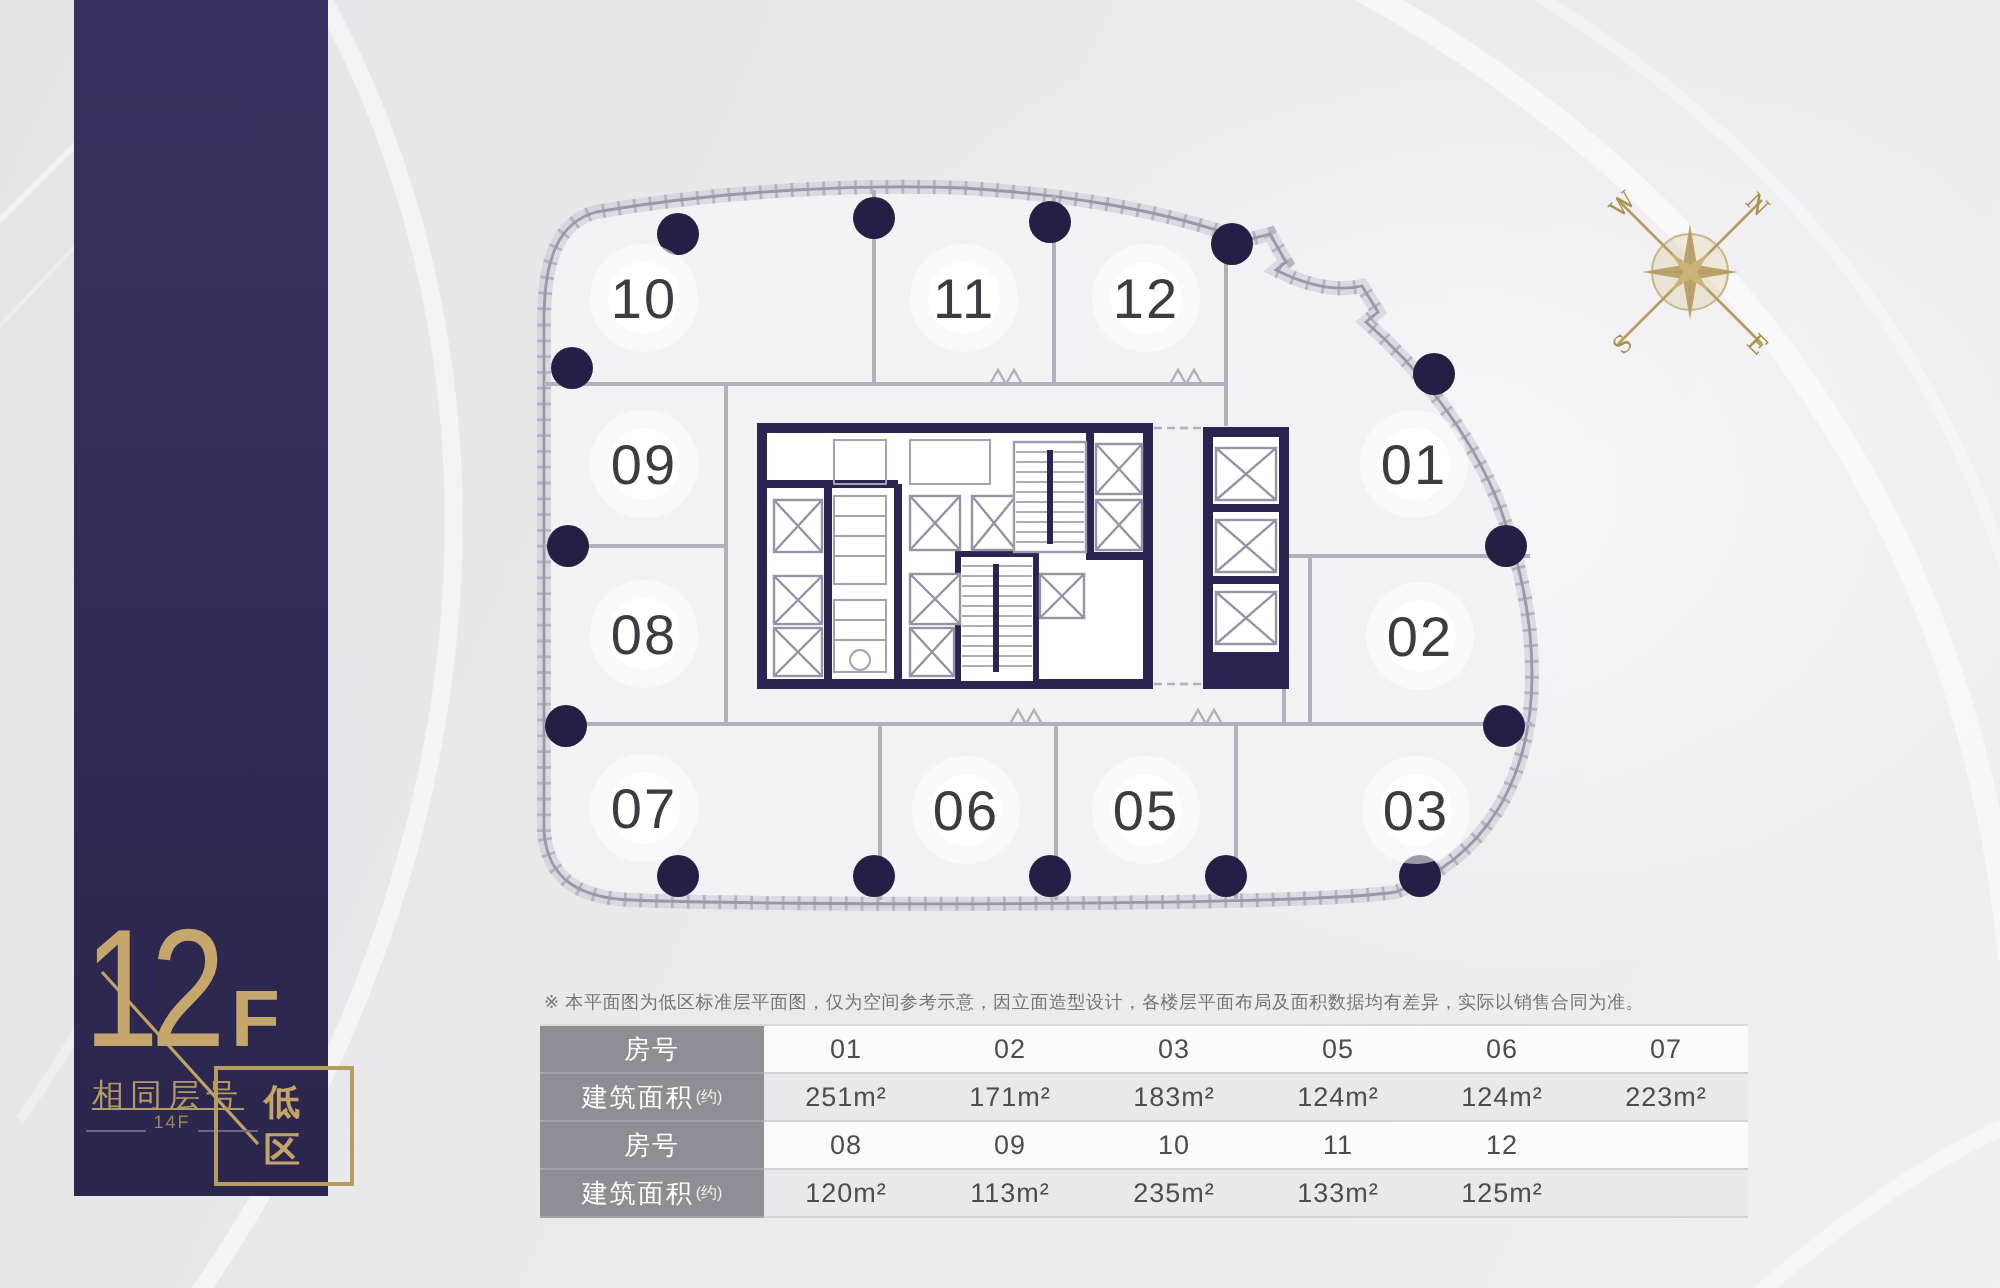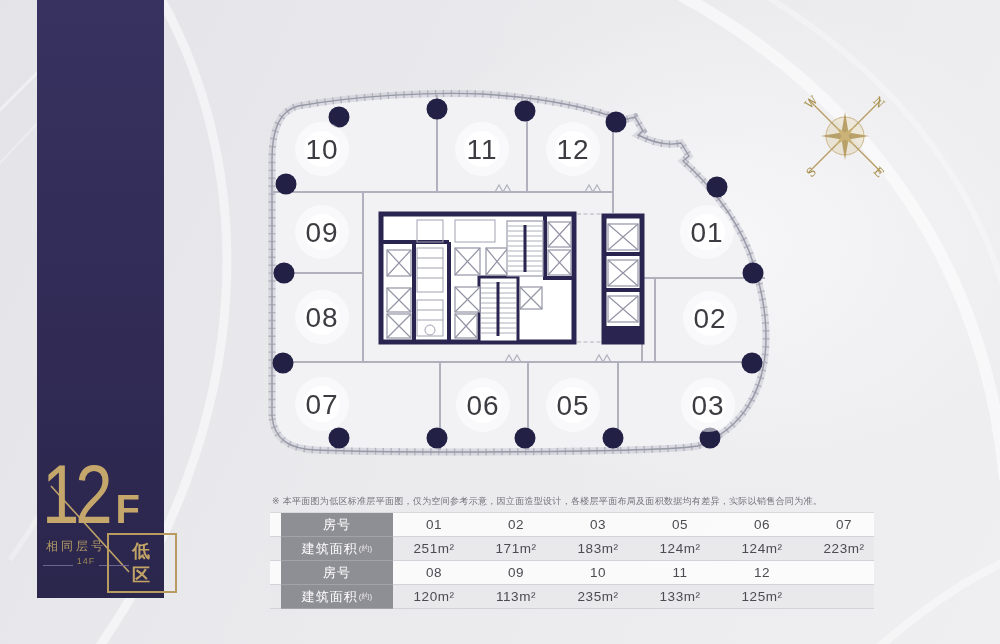--- a/index.html
+++ b/index.html
@@ -18,38 +18,38 @@
     position:absolute;left:37px;top:0;width:127px;height:598px;
     background:linear-gradient(180deg,#37325f 0%,#322c58 45%,#2b264c 100%);
   }
   .banner-svg{position:absolute;left:0;top:0;}
   .big-floor{position:absolute;left:5px;top:452px;display:flex;align-items:baseline;white-space:nowrap;}
   .big-floor .n12{
     font-size:84px;line-height:84px;color:#c5a76b;letter-spacing:-5px;
     transform:scaleX(.8);transform-origin:left bottom;font-weight:400;
   }
   .big-floor .nf{font-size:40px;color:#c5a76b;font-weight:700;margin-left:-10px;}
-  .same-floor{position:absolute;left:9px;top:538px;font-size:12px;letter-spacing:3px;color:#b29a66;}
+  .same-floor{position:absolute;left:9px;top:538px;font-size:16px;letter-spacing:3px;color:#b29a66;text-decoration:underline;}
   .same-floor-num{position:absolute;left:6px;top:556px;width:86px;display:flex;align-items:flex-end;gap:4px;
     color:#9a8657;font-size:9px;letter-spacing:1px;}
   .same-floor-num .ln{flex:1;height:1px;background:#6f6590;}
   .zone-box{position:absolute;left:70px;top:533px;padding:4px 23px;border:2px solid #b89b5f;
     color:#c2a467;font-size:18px;font-weight:700;letter-spacing:2px;}
 
   
   .unit-txt{font-family:"Liberation Sans","DejaVu Sans",sans-serif;font-size:28px;fill:#3c3c42;letter-spacing:1px;}
   .compass-txt{font-family:"DejaVu Serif",serif;font-size:12px;fill:#a8914f;}
 
   
   .disclaimer{position:absolute;left:272px;top:495px;width:620px;font-size:9px;color:#73737a;letter-spacing:.3px;}
 
   
   .area-table{position:absolute;left:270px;top:512px;width:604px;}
   .t-row{display:grid;grid-template-columns:112px repeat(6,82px);height:23px;align-items:stretch;
-    border-bottom:1px solid #d2d2d8;background:rgba(255,255,255,.75);padding-left:11px;}
+    border-bottom:1px solid #d2d2d8;background:rgba(255,255,255,.75);}
   .t-row:first-child{border-top:1px solid #d8d8dd;}
   .t-row.alt{background:#e9e9ec;}
   .t-head{background:#8e8e95;color:#ffffff;display:flex;align-items:center;justify-content:center;
     font-size:13px;letter-spacing:1px;border-bottom:1px solid #a2a2a9;margin-bottom:-1px;}
   .t-head .note{font-size:8px;letter-spacing:0;margin-left:1px;opacity:.85;}
   .t-cell{display:flex;align-items:center;justify-content:center;font-size:13.5px;color:#4b4b51;letter-spacing:.5px;}
 </style>
 </head>
 <body>
 

